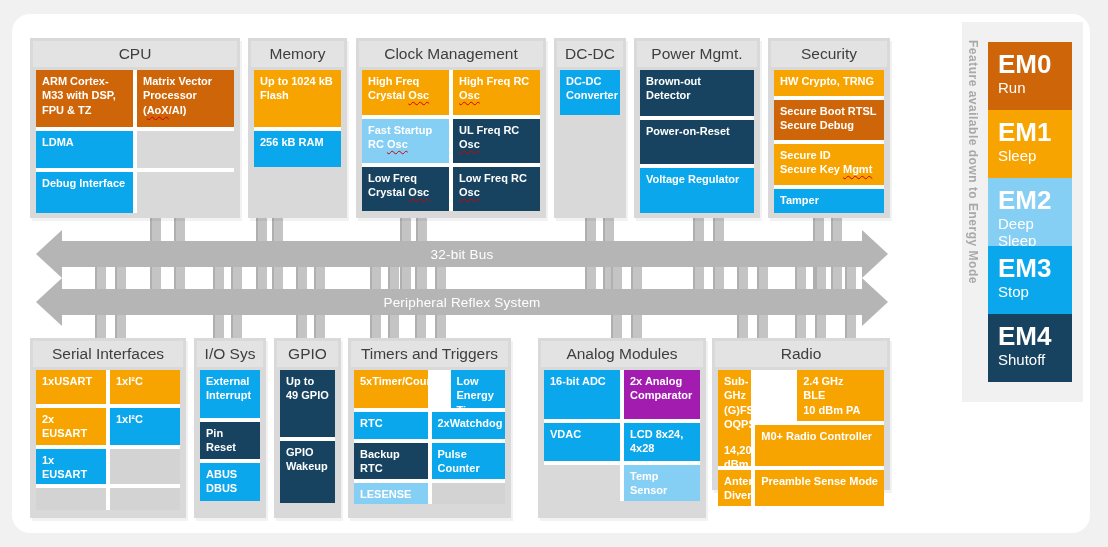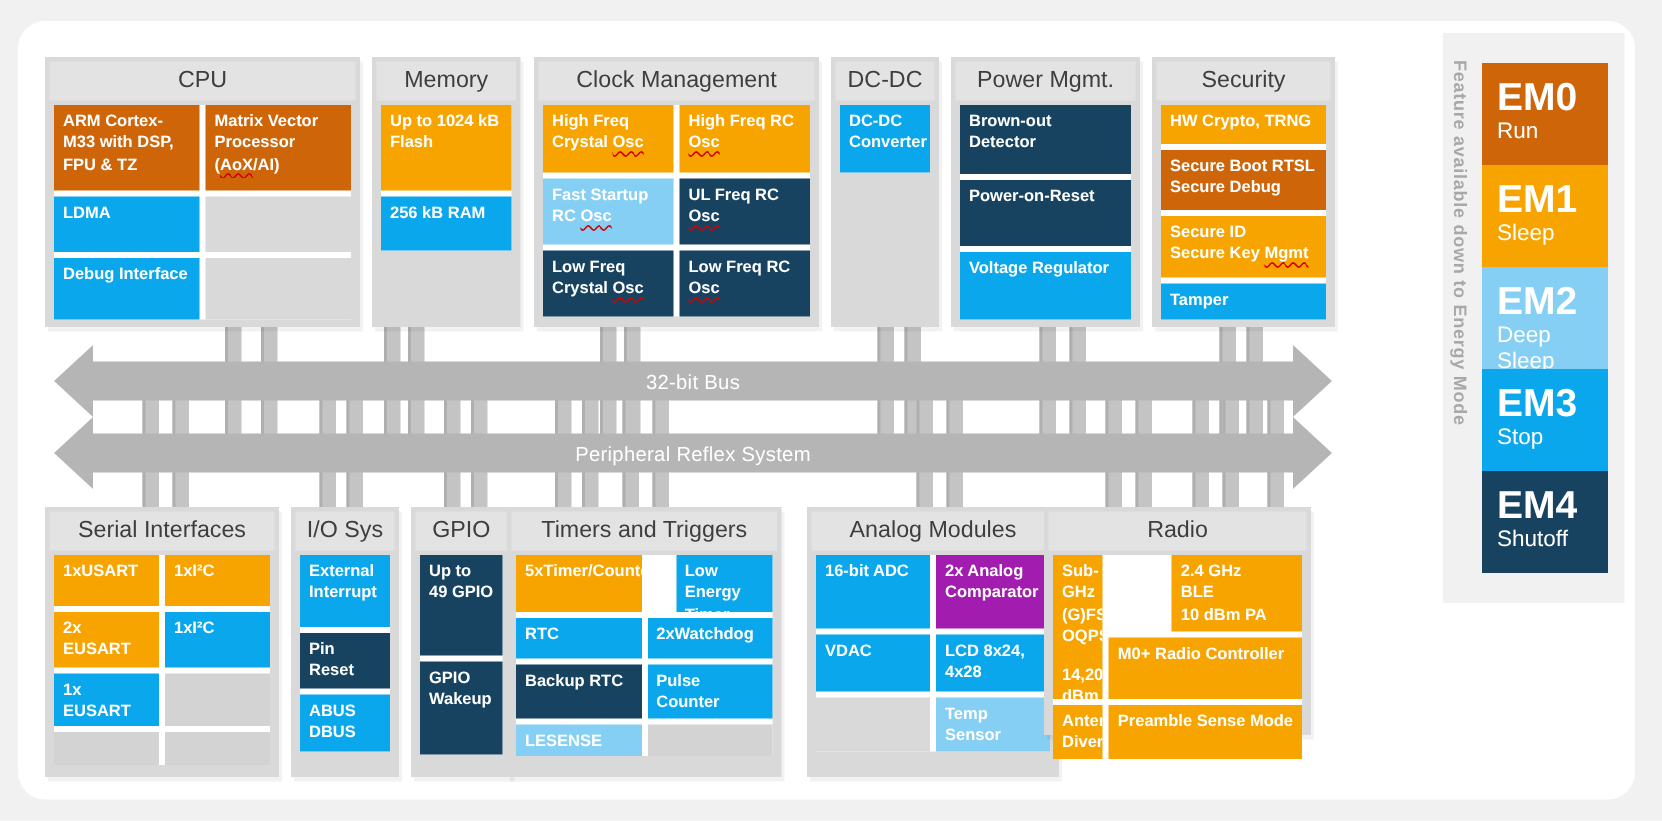--- a/index.html
+++ b/index.html
@@ -37,23 +37,23 @@
 
   #p-cpu{left:30px;top:38px;width:210px;height:180px}
   #p-memory{left:248px;top:38px;width:99px;height:180px}
   #p-clock{left:356px;top:38px;width:190px;height:180px}
   #p-dcdc{left:554px;top:38px;width:72px;height:180px}
   #p-power{left:634px;top:38px;width:126px;height:180px}
   #p-security{left:768px;top:38px;width:122px;height:180px}
   #p-serial{left:30px;top:338px;width:156px;height:180px}
   #p-iosys{left:194px;top:338px;width:72px;height:180px}
   #p-gpio{left:274px;top:338px;width:67px;height:180px}
-  #p-timers{left:338px;top:338px;width:183px;height:180px}
+  #p-timers{left:348px;top:338px;width:163px;height:180px}
   #p-analog{left:538px;top:338px;width:168px;height:180px}
-  #p-radio{left:696px;top:338px;width:178px;height:152px}
+  #p-radio{left:712px;top:338px;width:178px;height:152px}
 
   
   .em-panel{position:absolute;left:962px;top:22px;width:121px;height:380px;background:#F1F1F1;z-index:3;}
   .em-vertical{position:absolute;left:4px;top:18px;height:350px;writing-mode:vertical-rl;
          font-size:12px;font-weight:bold;color:#A8A8A8;letter-spacing:.5px;}
   .em-blocks{position:absolute;left:26px;top:20px;width:84px;display:flex;flex-direction:column;}
   .em-block{height:68px;color:#FFFFFF;padding:9px 0 0 10px;box-sizing:border-box;}
   .em-name{font-size:26px;font-weight:bold;line-height:1.05;}
   .em-sub{font-size:15px;line-height:1.1;margin-top:2px;}
 </style>

